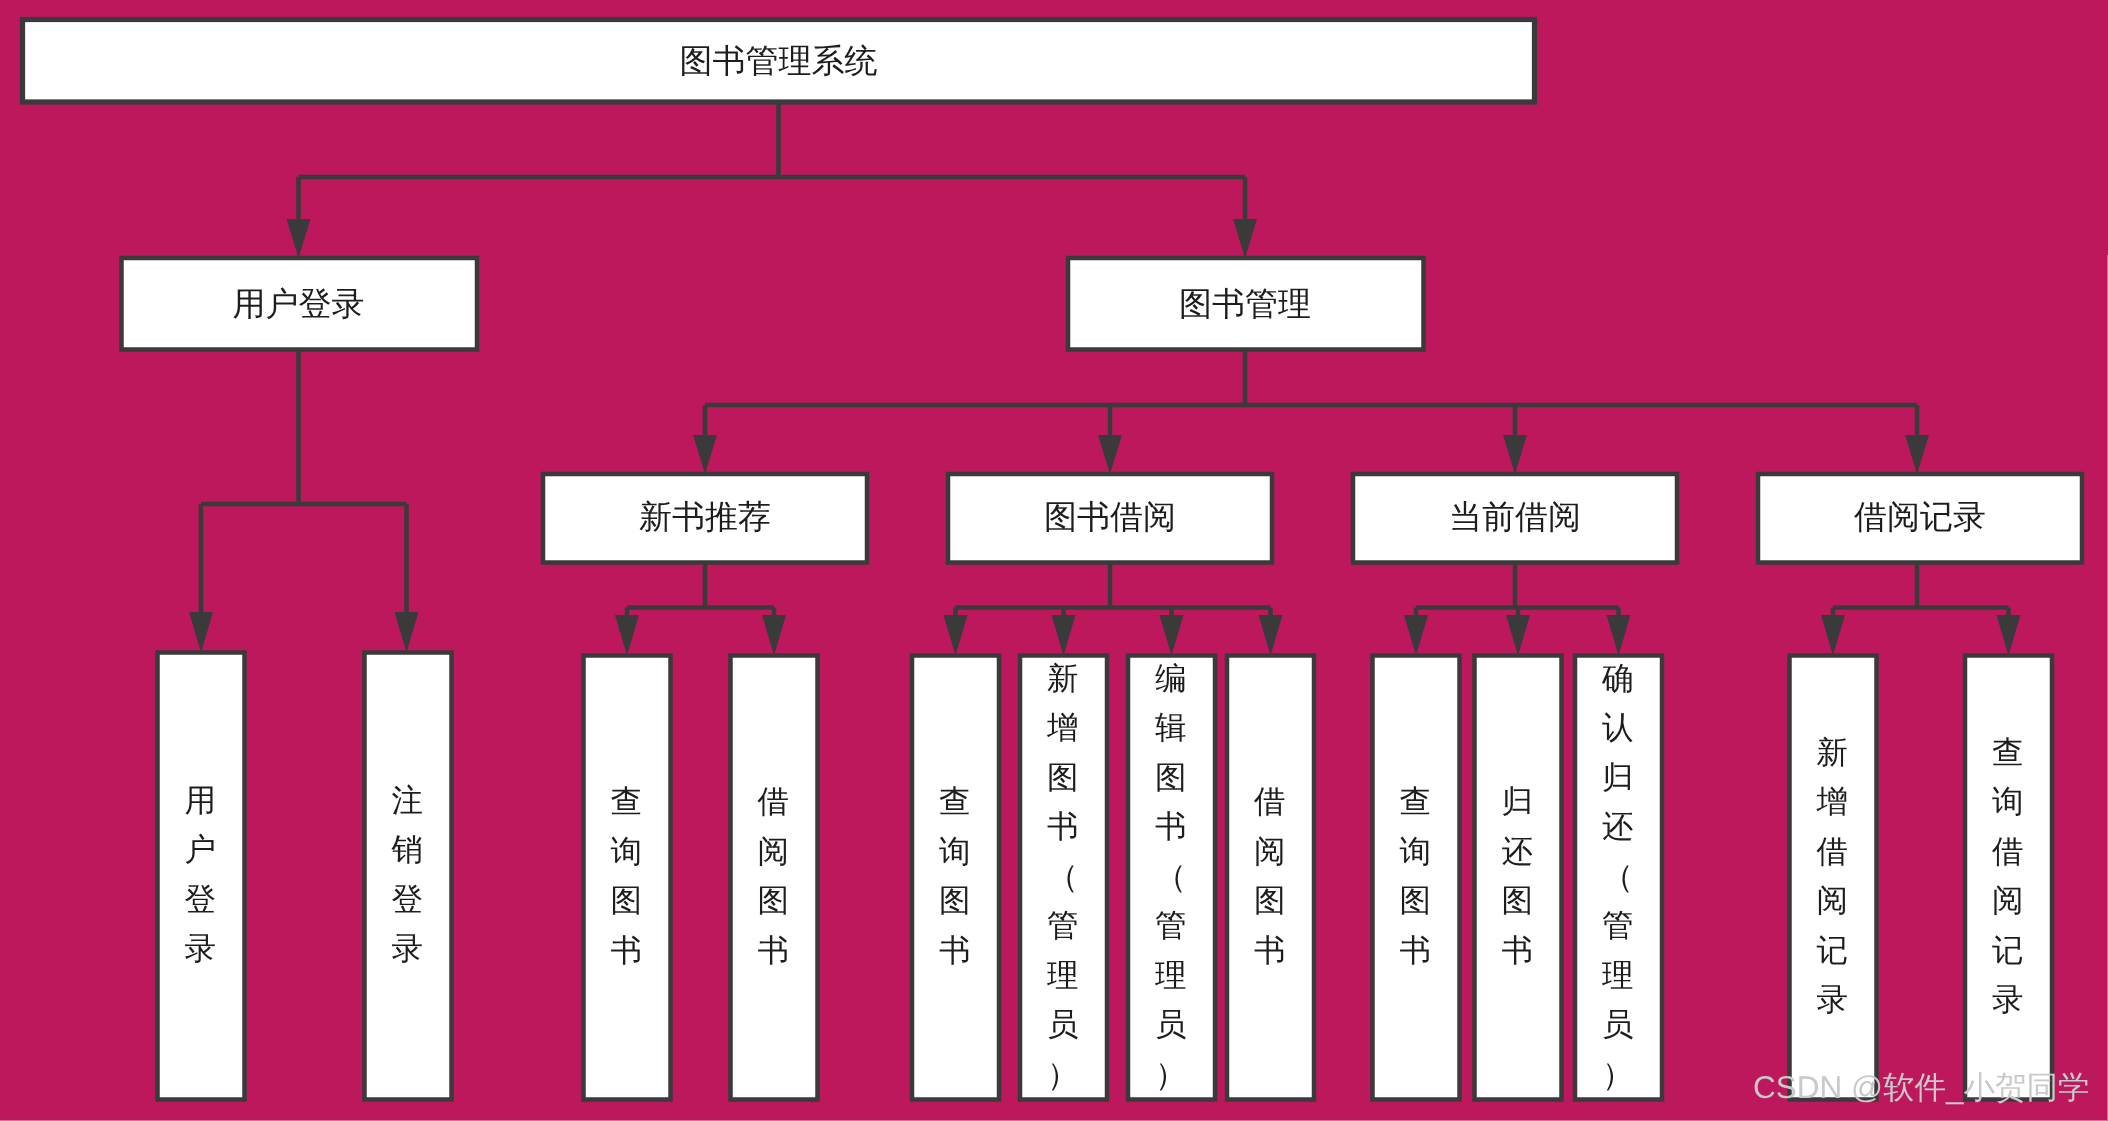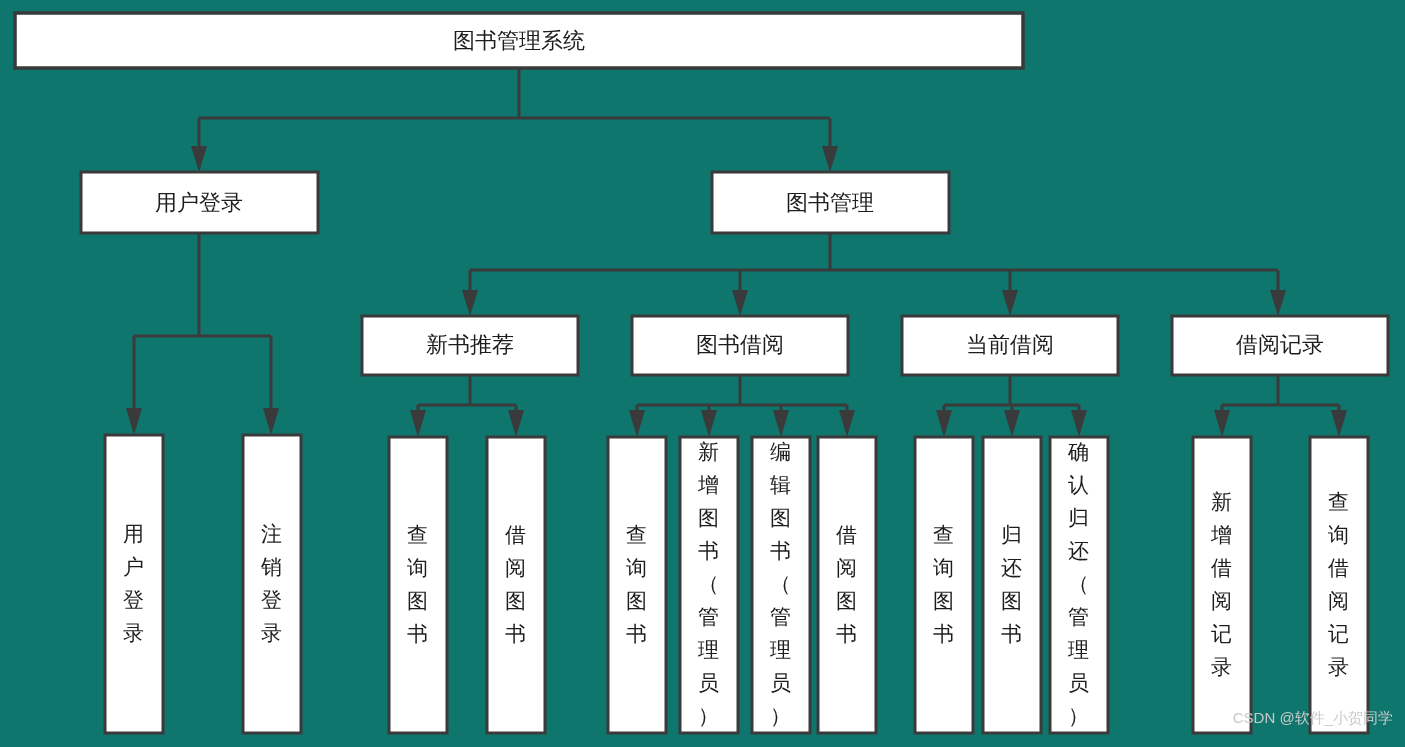--- a/index.html
+++ b/index.html
@@ -11,21 +11,21 @@
   body {
     width: 1405px;
     height: 747px;
     font-family: "Liberation Sans", "DejaVu Sans", sans-serif;
     overflow: hidden;
   }
   #diagram-root {
     position: relative;
     width: 1405px;
     height: 747px;
-    background: #0f766e;
+    background: #be185d;
     text-decoration: underline;
   }
   svg.diagram-canvas {
     position: absolute;
     left: 0;
     top: 0;
     width: 1405px;
     height: 747px;
     display: block;
   }
@@ -52,23 +52,23 @@
     fill: none;
     stroke-linecap: butt;
   }
   .arrow-head {
     fill: #3a3a3a;
     stroke: none;
   }
   .watermark-text {
     position: absolute;
     right: 12px;
-    bottom: 19px;
+    bottom: 8px;
     color: #c9c9c9;
-    font-size: 15px;
+    font-size: 21px;
     font-family: "Liberation Sans", "DejaVu Sans", sans-serif;
     white-space: nowrap;
     user-select: none;
     pointer-events: none;
   }
 </style>
 </head>
 <body>
 
 <div id="diagram-root">

